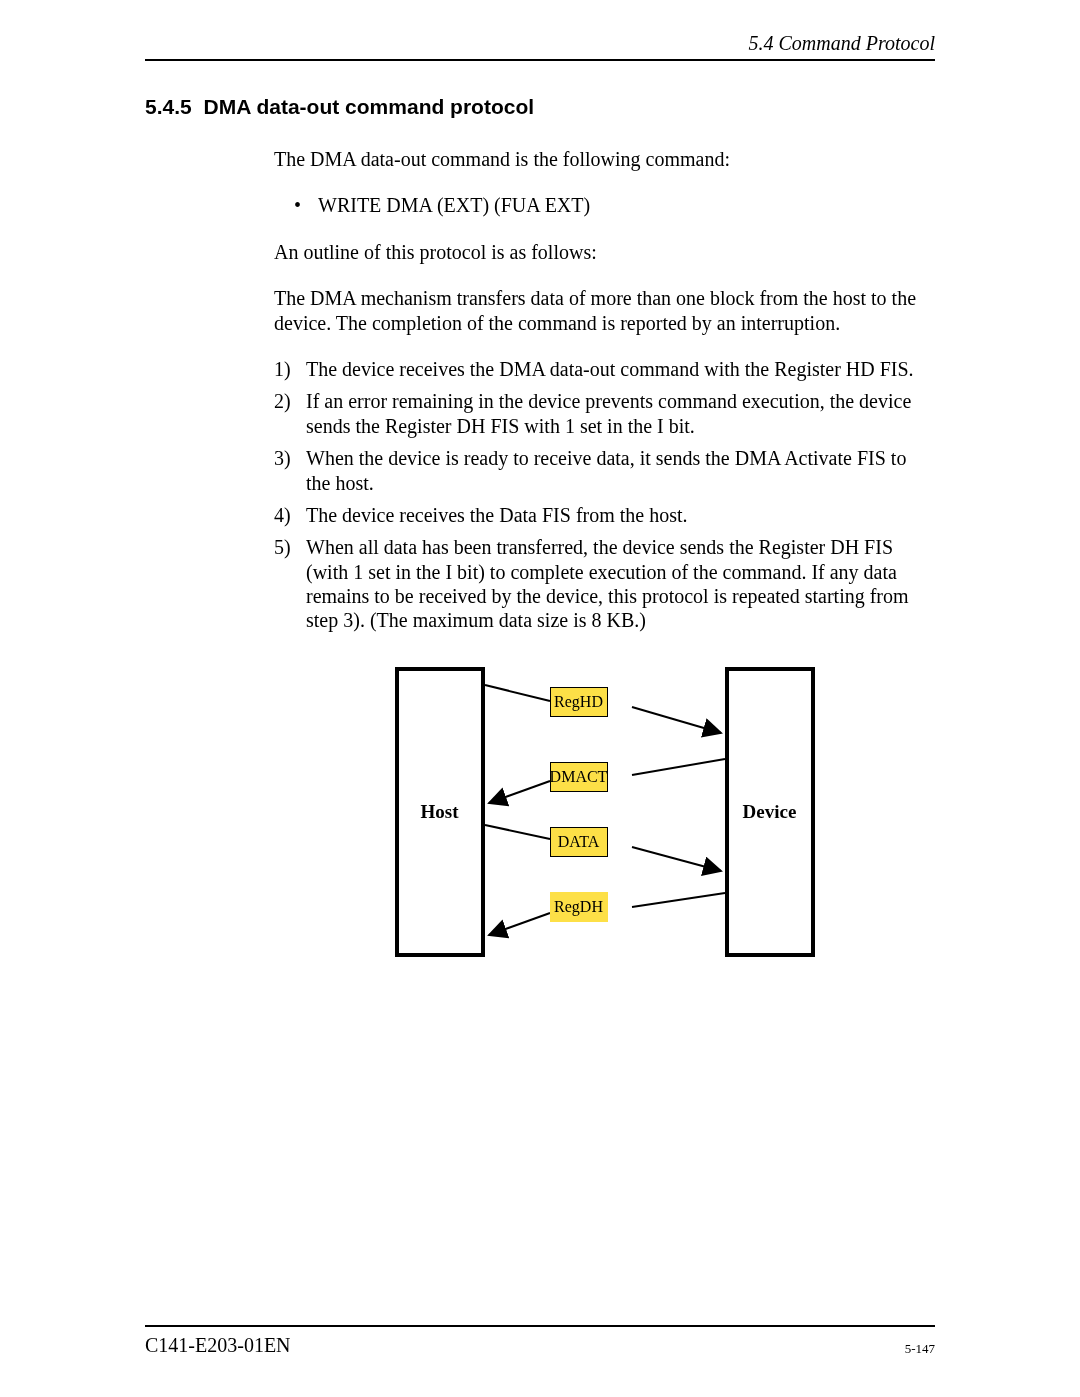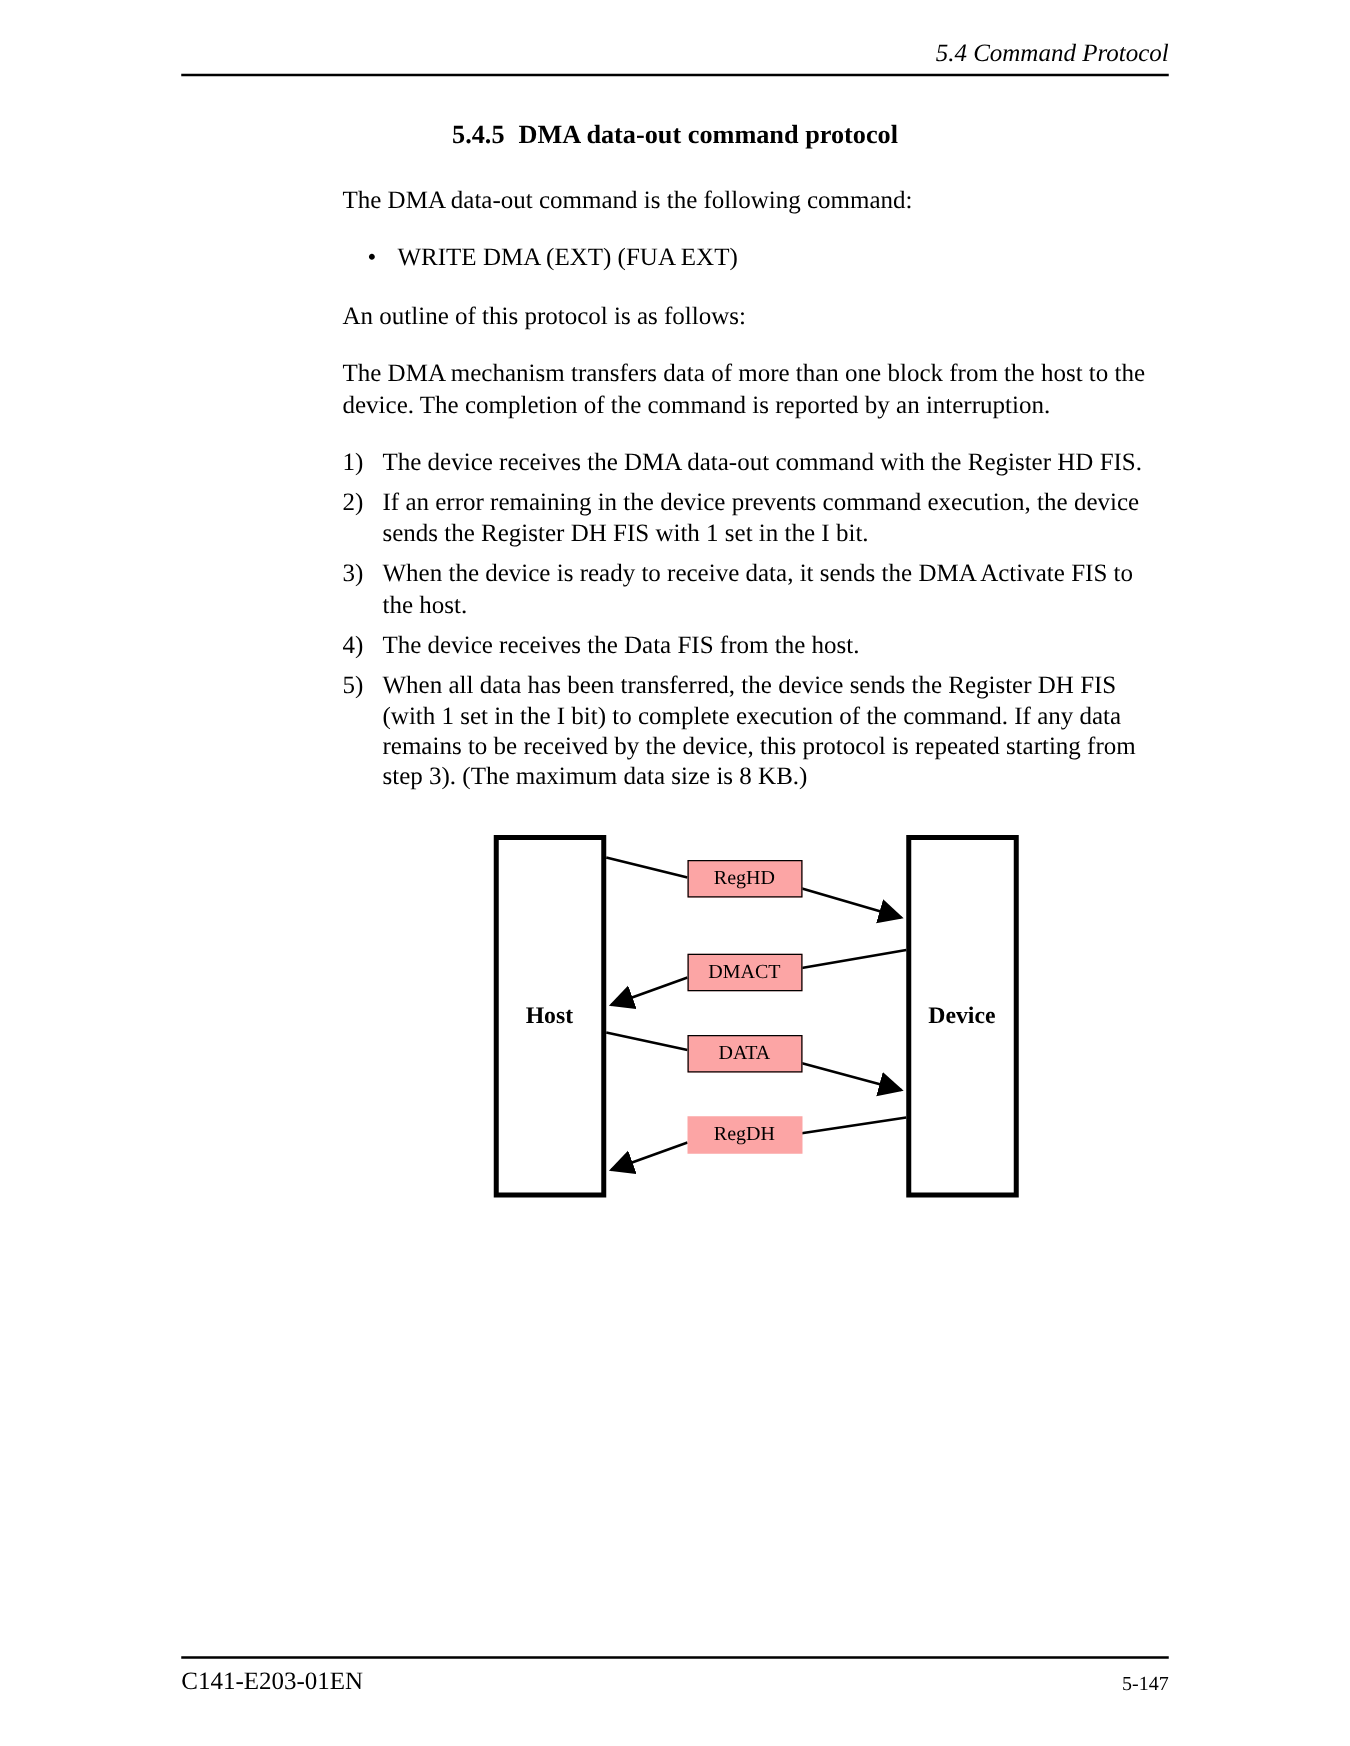--- a/index.html
+++ b/index.html
@@ -36,34 +36,33 @@
   .footer-left {
     position: absolute;
     left: 145px;
     bottom: 40px;
     font-size: 20px;
   }
   .footer-right {
     position: absolute;
     right: 145px;
     bottom: 40px;
-    font-size: 16px;
+    font-size: 13px;
   }
   .content {
     position: absolute;
     top: 95px;
     left: 145px;
     right: 145px;
   }
   .section-heading {
-    font-family: Liberation Serif, serif;
+    font-family: Liberation Sans, sans-serif;
     font-weight: bold;
     font-size: 21px;
     margin: 0 0 28px 0;
-    text-align: center;
   }
   .section-heading .num {
     display: inline-block;
   }
   .section-heading .title {
     display: inline-block;
     margin-left: 6px;
   }
   .body-block {
     margin-left: 129px;
@@ -120,24 +119,24 @@
     align-items: center;
     justify-content: center;
     font-weight: bold;
     font-size: 19px;
   }
   .col-host { left: 0; }
   .col-device { right: 0; }
   .msg-box {
     position: absolute;
     left: 155px;
-    width: 92px;
+    width: 58px;
     height: 30px;
     border: 1.5px solid #000;
-    background: #fca5a5;
+    background: #fde047;
     box-sizing: border-box;
     display: flex;
     align-items: center;
     justify-content: center;
     font-size: 16px;
     z-index: 2;
   }
   .msg-reghd { top: 20px; }
   .msg-dmact { top: 95px; }
   .msg-data  { top: 160px; }

